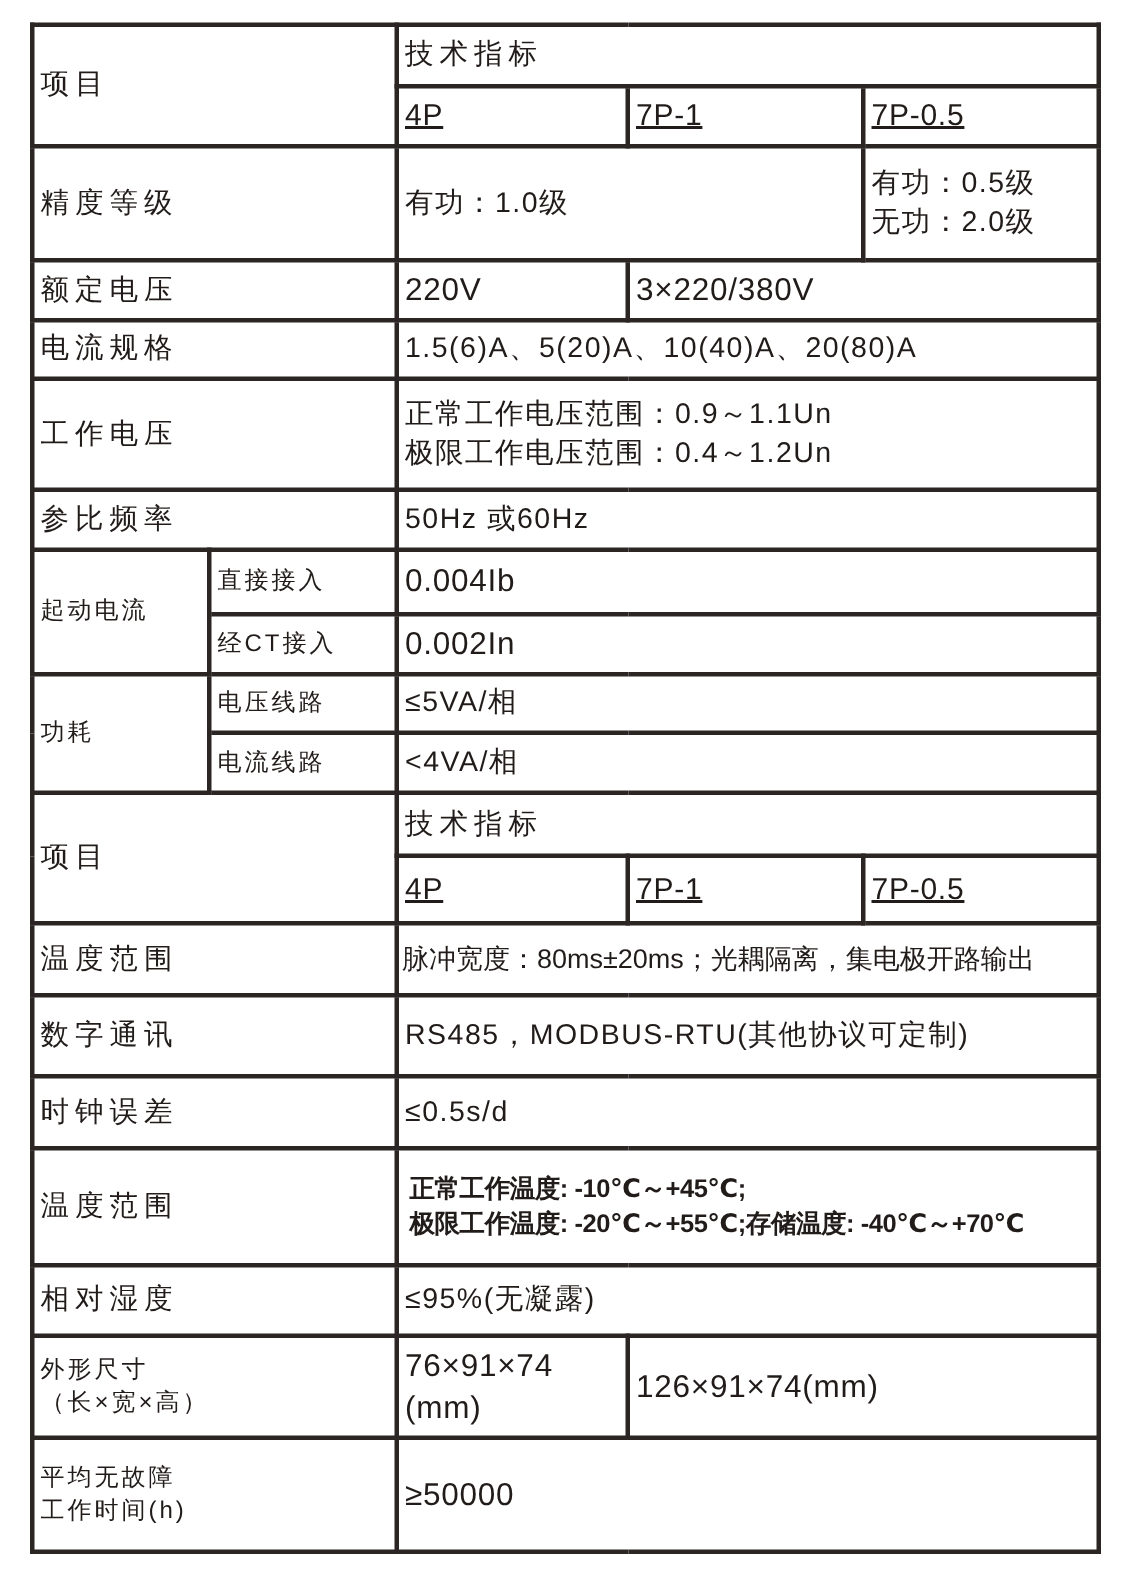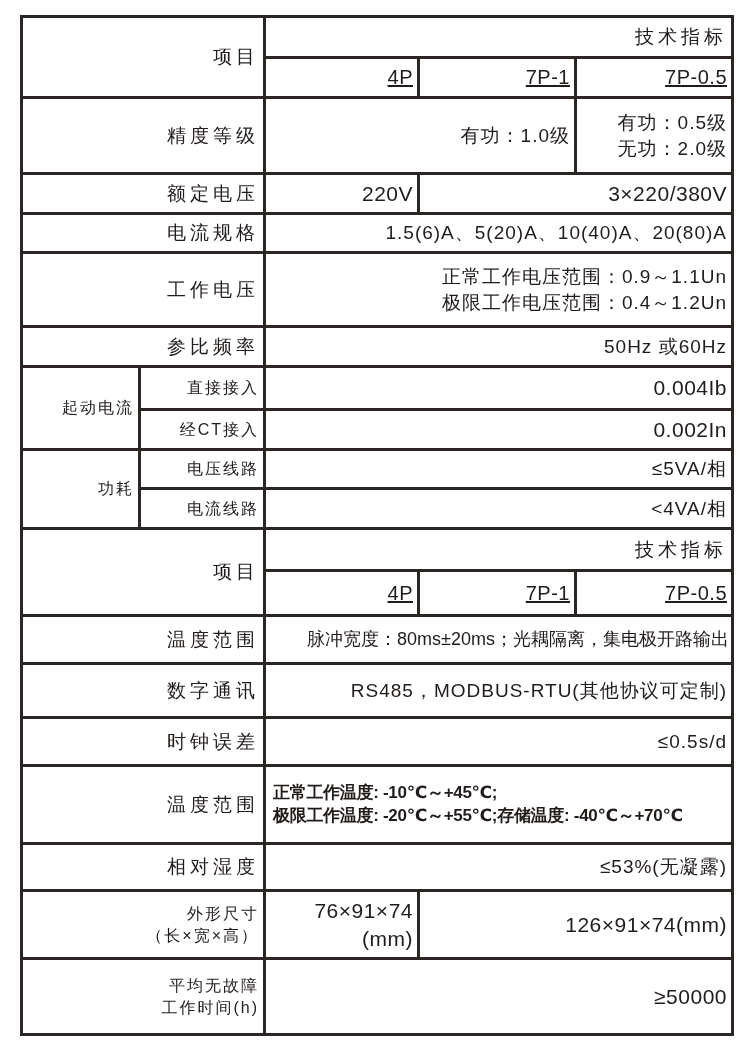--- a/index.html
+++ b/index.html
@@ -6,21 +6,21 @@
   body{
     width:750px;height:1063px;background:#ffffff;position:relative;
     font-family:"Liberation Sans","DejaVu Sans",sans-serif;color:#211c1a;
     -webkit-font-smoothing:antialiased;
   }
   table.spec{
     position:absolute;left:20px;top:15px;width:711px;
     border-collapse:collapse;table-layout:fixed;
   }
   td{
-    border:3px solid #2b2523;text-align:right;vertical-align:middle;
+    border:3px solid #2b2523;text-align:left;vertical-align:middle;
     padding:2px 4px;font-size:19px;line-height:1.32;overflow:hidden;
   }
   
   .h39{height:39px}.h40{height:40px}.h41{height:41px}.h42{height:42px}
   .h43{height:43px}.h45{height:45px}.h47{height:47px}.h48{height:48px}
   .h54{height:54px}.h68{height:68px}.h74{height:74px}.h76{height:76px}
   .h78{height:78px}
   
   .lbl{letter-spacing:4px;font-size:19px;}
   .sub{letter-spacing:2px;font-size:16px;}
@@ -136,21 +136,21 @@
     <tr class="h78">
       <td colspan="2" class="lbl">温度范围</td>
       <td colspan="3" class="temp">
         <div>正常工作温度: -10℃～+45℃;</div>
         <div>极限工作温度: -20℃～+55℃;存储温度: -40℃～+70℃</div>
       </td>
     </tr>
 
     <tr class="h47">
       <td colspan="2" class="lbl">相对湿度</td>
-      <td colspan="3" class="val">≤53%(无凝露)</td>
+      <td colspan="3" class="val">≤95%(无凝露)</td>
     </tr>
 
     <tr class="h68">
       <td colspan="2" class="sub twolines">
         <div>外形尺寸</div>
         <div>（长×宽×高）</div>
       </td>
       <td class="vnum twolines">
         <div>76×91×74</div>
         <div>(mm)</div>

